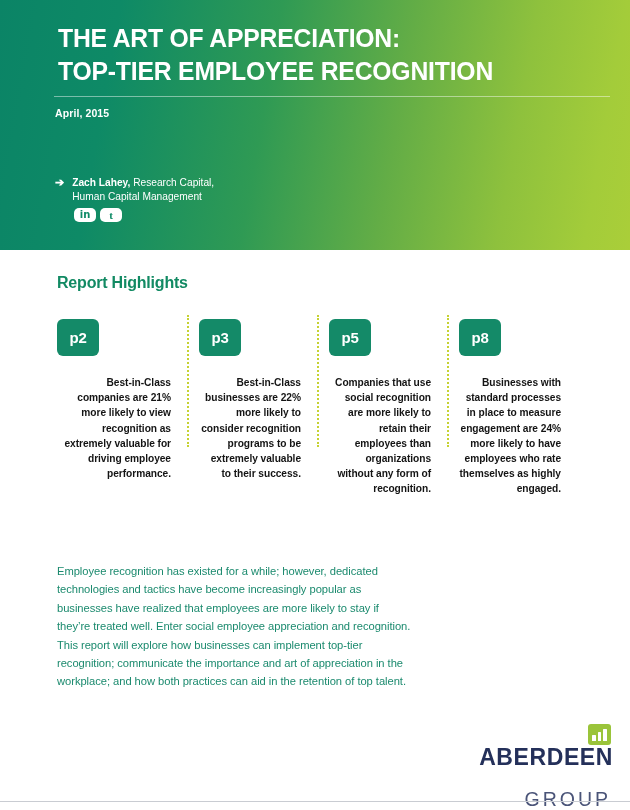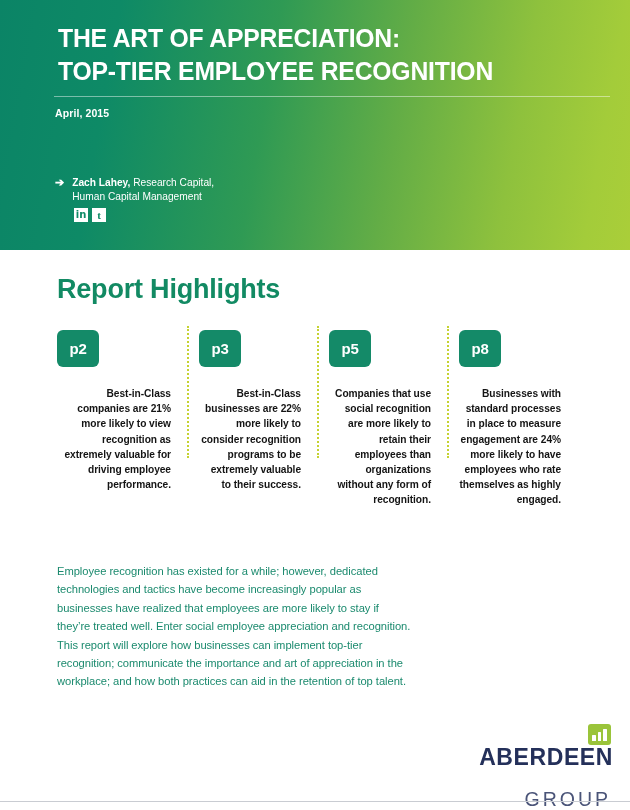--- a/index.html
+++ b/index.html
@@ -92,51 +92,51 @@
   .author-name {
     font-weight: bold;
   }
   .social-row {
     display: flex;
     gap: 4px;
     margin-left: 19px;
     margin-top: 5px;
   }
   .social-icon {
-    width: 14px;
+    width: 22px;
     height: 14px;
     background: #ffffff;
-    border-radius: 0;
+    border-radius: 5px;
     display: flex;
     align-items: center;
     justify-content: center;
     color: #0e8a66;
     font-size: 10px;
     font-weight: bold;
     line-height: 1;
     font-family: "DejaVu Sans", sans-serif;
     text-align: center;
   }
   .social-icon.tw { font-family: "Liberation Serif", serif; font-size: 11px; }
 
   
   .highlights-title {
     position: absolute;
     left: 57px;
     top: 274px;
     color: #128a63;
-    font-size: 27px;
+    font-size: 16px;
     font-weight: bold;
     letter-spacing: -0.2px;
   }
 
   .highlights {
     position: absolute;
     left: 57px;
-    top: 330px;
+    top: 319px;
     width: 520px;
     display: flex;
   }
   .hl-col {
     position: relative;
     width: 130px;
     box-sizing: border-box;
     padding-right: 16px;
   }
   .hl-col + .hl-col {

